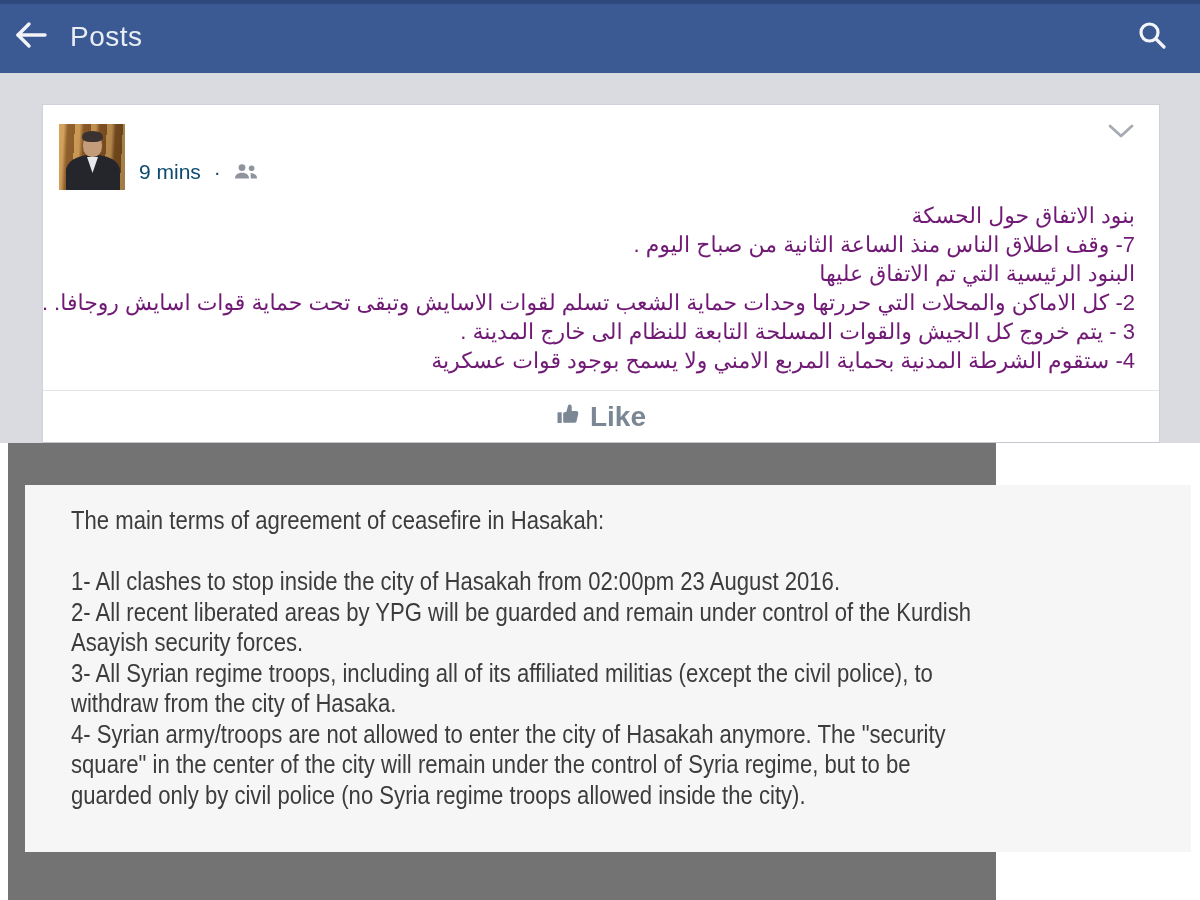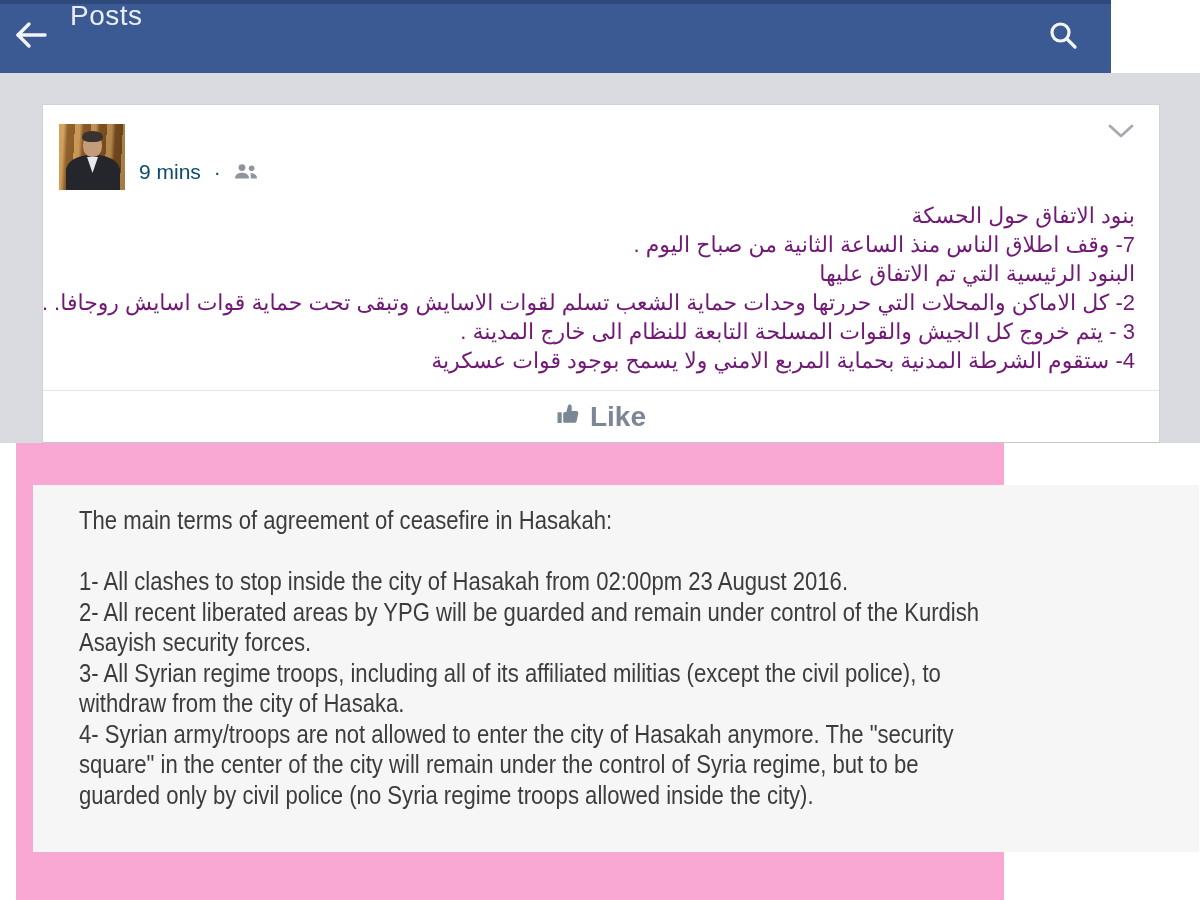--- a/index.html
+++ b/index.html
@@ -2,22 +2,22 @@
 <html><head>
 <meta charset="utf-8">
 <style>
   * { margin:0; padding:0; box-sizing:border-box; }
   html,body { width:1200px; height:900px; overflow:hidden; }
   body { font-family:"Liberation Sans", sans-serif; background:#ffffff; position:relative; }
 
   .screen { position:absolute; left:0; top:0; width:1200px; height:900px; }
 
   
-  .appbar { position:absolute; left:0; top:0; width:1111px; height:73px;
-            background:#3b5a94; display:flex; align-items:flex-start; }
+  .appbar { position:absolute; left:0; top:0; width:1200px; height:73px;
+            background:#3b5a94; display:flex; align-items:center; }
   .appbar::before { content:""; position:absolute; left:0; top:0; width:100%; height:4px;
             background:rgba(0,0,20,0.18); }
   .back-btn { width:62px; height:73px; display:flex; align-items:center; justify-content:center; cursor:pointer; }
   .appbar-title { color:#e9edf4; font-size:28px; letter-spacing:0.5px; margin-left:8px; }
   .search-btn { position:absolute; right:18px; top:0; width:60px; height:73px;
             display:flex; align-items:center; justify-content:center; cursor:pointer; }
 
   
   .feed-bg { position:absolute; left:0; top:73px; width:1200px; height:370px; background:#d9dbe0; }
 
@@ -47,21 +47,21 @@
             font-size:22px; line-height:29px; color:#701a75; }
   .arabic div { white-space:nowrap; }
 
   .card-divider { position:absolute; left:0; right:0; top:285px; height:1px; background:#e3e5e9; }
   .actions { position:absolute; left:0; right:0; top:286px; bottom:0; display:flex; }
   .action { flex:1; display:flex; align-items:center; justify-content:center; gap:10px;
             color:#7c8795; font-size:28px; font-weight:bold; cursor:pointer; }
   .action svg { flex:0 0 auto; }
 
   
-  .lower { position:absolute; left:16px; top:443px; width:988px; height:457px; background:#f9a8d4; }
+  .lower { position:absolute; left:8px; top:443px; width:988px; height:457px; background:#737373; }
   .panel { position:absolute; left:17px; top:42px; width:1166px; height:367px; background:#f6f6f7; }
   .translation { position:absolute; left:46px; top:20px; right:10px; color:#3c3c3c; }
   .t-line { font-size:26px; line-height:30.5px; height:30.5px; white-space:nowrap;
             transform:scaleX(0.85); transform-origin:0 50%; }
 </style>
 </head>
 <body>
 
 <div class="screen">
 

